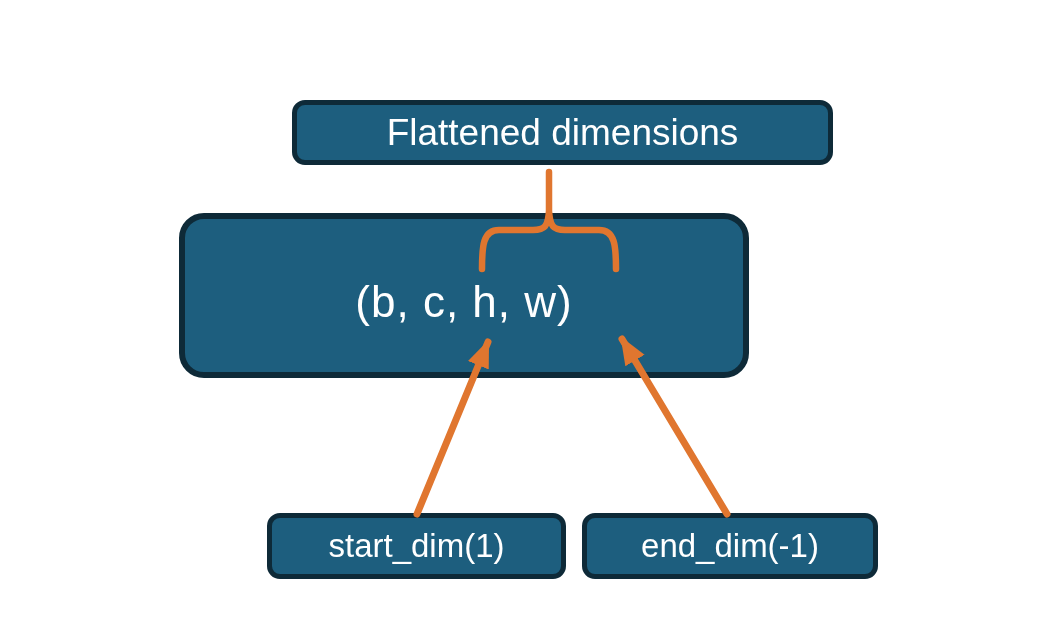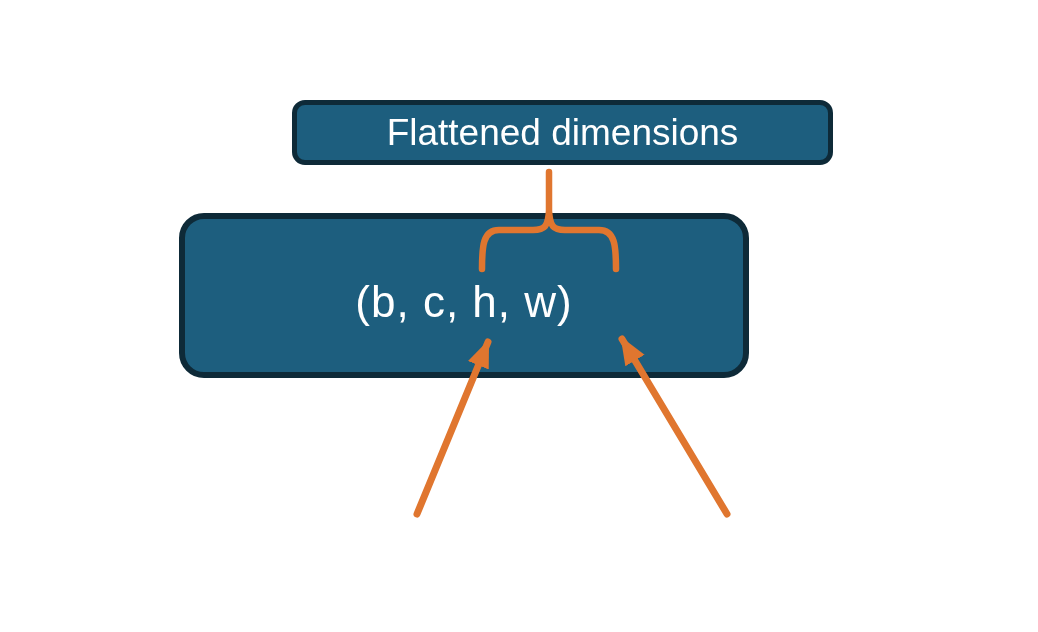--- a/index.html
+++ b/index.html
@@ -79,21 +79,27 @@
 <div class="canvas">
 
   <div class="node node-flattened">
     <span>Flattened dimensions</span>
   </div>
 
   <div class="node node-tensor">
     <span>(b, c, h, w)</span>
   </div>
 
+  <div class="node node-start-dim">
+    <span>start_dim(1)</span>
+  </div>
 
+  <div class="node node-end-dim">
+    <span>end_dim(-1)</span>
+  </div>
 
   <svg class="connector-layer" viewBox="0 0 1038 632" xmlns="http://www.w3.org/2000/svg">
     <defs>
       <marker id="arrowhead" viewBox="0 0 10 10" refX="9" refY="5" markerWidth="4" markerHeight="4" orient="auto">
         <path d="M 0 1 L 10 5 L 0 9 z" style="fill: var(--accent)"></path>
       </marker>
     </defs>
 
     <path class="connector-stroke" stroke-width="6.5" d="M 482 269
              C 482 246 483 230 499 230

